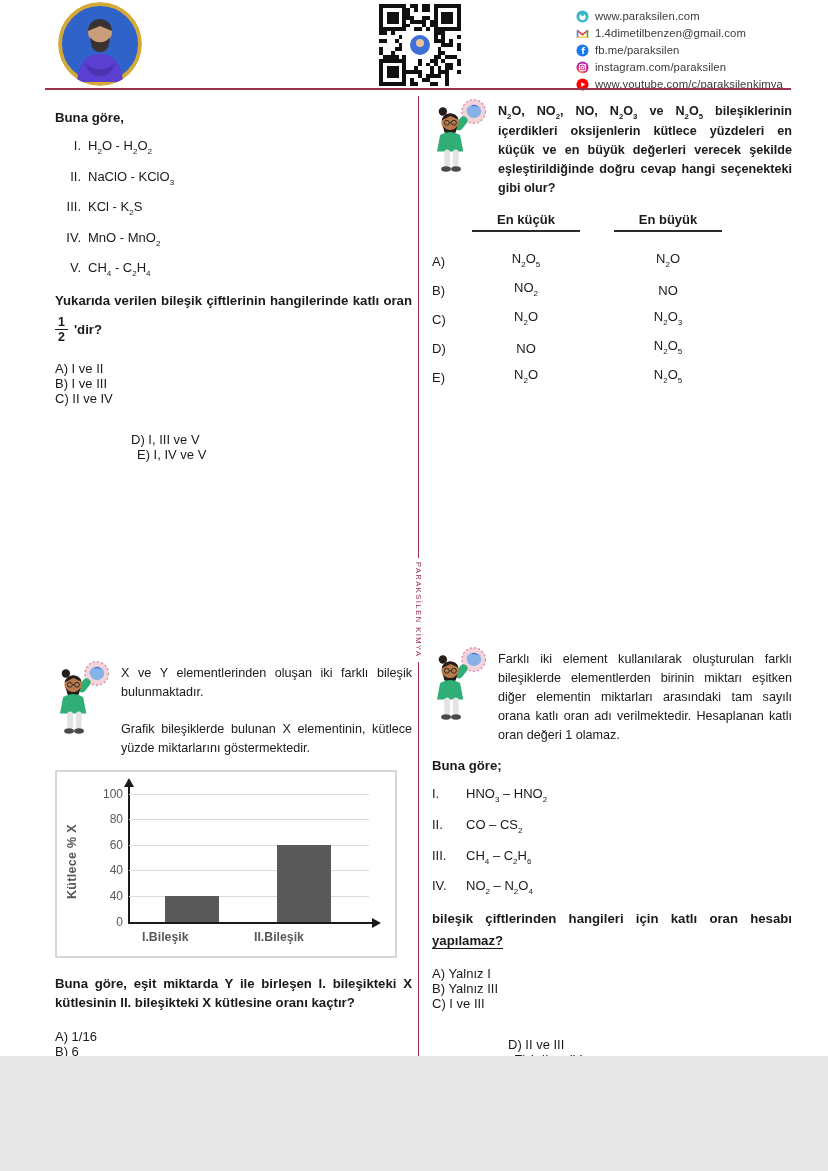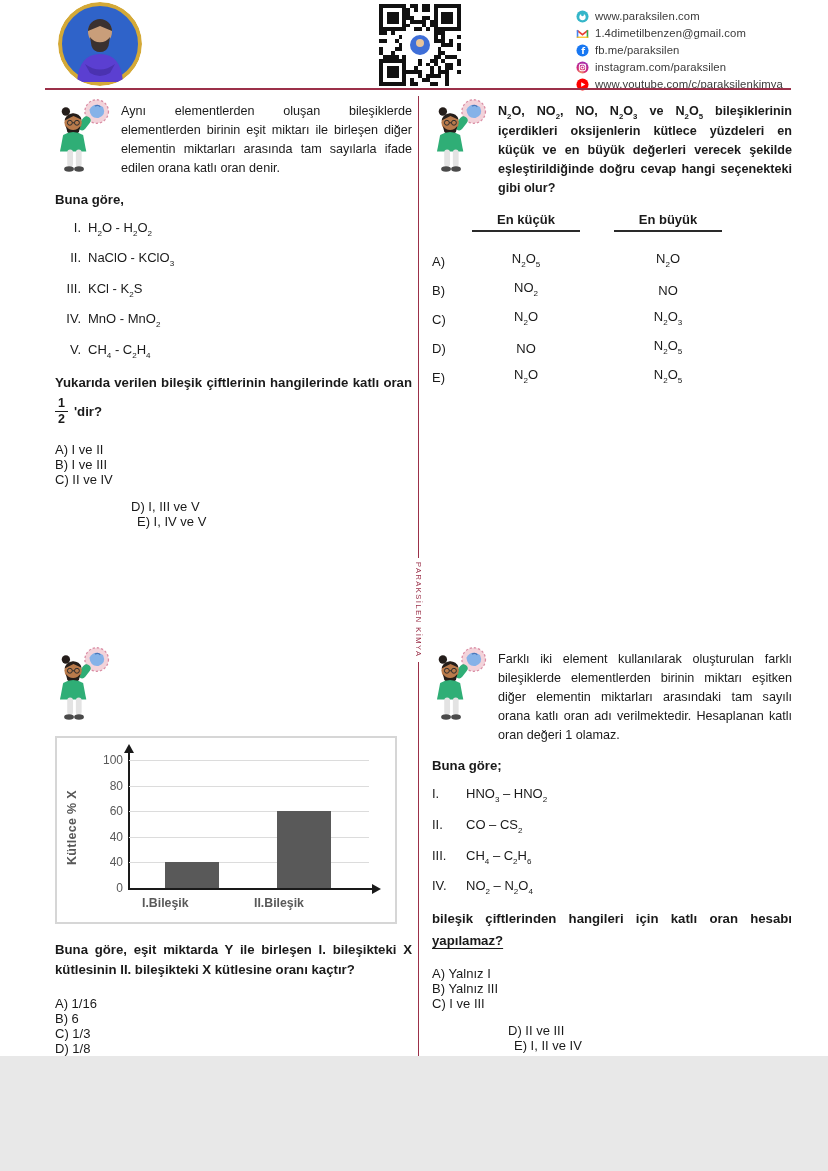--- a/index.html
+++ b/index.html
@@ -43,21 +43,21 @@
   ul.rlist .num{display:inline-block;width:26px;text-align:right;margin-right:7px;}
   ul.rlist.leftnum .num{text-align:left;width:30px;margin-right:4px;}
   sub{font-size:.62em;}
   .stem{font-weight:bold;font-size:13.2px;line-height:1.5;text-align:justify;margin-top:10px;}
   .frac-line{display:flex;align-items:center;gap:6px;margin-top:4px;font-weight:bold;font-size:13.2px;}
   .fraction{display:inline-flex;flex-direction:column;align-items:center;font-size:12.5px;line-height:1.15;}
   .fraction .den{border-top:1.4px solid var(--ink);padding:0 3px;}
   .opts{display:flex;font-size:13px;margin-top:16px;flex-direction:column;}
   .opts-3{justify-content:space-between;}
   .opts-2{margin-top:12px;}
-  .opts-2 .o1{margin-left:76px;}
+  .opts-2 .o1{margin-left:76px;margin-top:14px;}
   .opts-2 .o2{margin-left:82px;}
   .opts-5{justify-content:space-between;}
   .u{text-decoration:underline;text-underline-offset:3px;}
   .stem-just{text-align:justify;text-align-last:justify;}
 
   
   .qtable{margin-top:14px;font-size:13px;}
   .qtable .thead{display:flex;margin-left:40px;gap:34px;margin-bottom:8px;}
   .qtable .th{font-weight:bold;border-bottom:2px solid #2a2a2a;padding:0 12px 3px;width:108px;text-align:center;}
   .qtable .trow{display:flex;align-items:flex-end;height:29px;}
@@ -295,26 +295,20 @@
       </svg>
       <span class="txt">www.youtube.com/c/paraksilenkimya</span>
     </li>
   </ul>
 
   <div class="header-rule"></div>
 
   <section class="col-left">
 
     <article class="q q-first">
-      <div class="q-top">
-        <svg class="mascot">
-            <use href="#sym-mascot"></use>
-          </svg>
-        <p class="intro">Aynı elementlerden oluşan bileşiklerde elementlerden birinin eşit miktarı ile birleşen diğer elementin miktarları arasında tam sayılarla ifade edilen orana katlı oran denir.</p>
-      </div>
       <p class="lead">Buna göre,</p>
       <ul class="rlist">
         <li><span class="num">I.</span><span>H<sub>2</sub>O - H<sub>2</sub>O<sub>2</sub></span></li>
         <li><span class="num">II.</span><span>NaClO - KClO<sub>3</sub></span></li>
         <li><span class="num">III.</span><span>KCl - K<sub>2</sub>S</span></li>
         <li><span class="num">IV.</span><span>MnO - MnO<sub>2</sub></span></li>
         <li><span class="num">V.</span><span>CH<sub>4</sub> - C<sub>2</sub>H<sub>4</sub></span></li>
       </ul>
       <p class="stem stem-just">Yukarıda verilen bileşik çiftlerinin hangilerinde katlı oran</p>
       <div class="frac-line">
@@ -333,20 +327,24 @@
         <span class="o1">D) I, III ve V</span>
         <span class="o2">E) I, IV ve V</span>
       </div>
     </article>
 
     <article class="q">
       <div class="q-top">
         <svg class="mascot">
             <use href="#sym-mascot"></use>
           </svg>
+        <div>
+          <p class="intro">X ve Y elementlerinden oluşan iki farklı bileşik bulunmaktadır.</p>
+          <p class="intro" style="margin-top:12px">Grafik bileşiklerde bulunan X elementinin, kütlece yüzde miktarlarını göstermektedir.</p>
+        </div>
       </div>
 
       <div class="chart-box">
         <div class="chart-plot">
           <div class="ylabel">Kütlece % X</div>
           <div class="y-axis"></div>
           <div class="x-axis"></div>
           <div class="arrow-up"></div>
           <div class="arrow-right"></div>
         <div class="ytick" style="top: 143px;">0</div>

